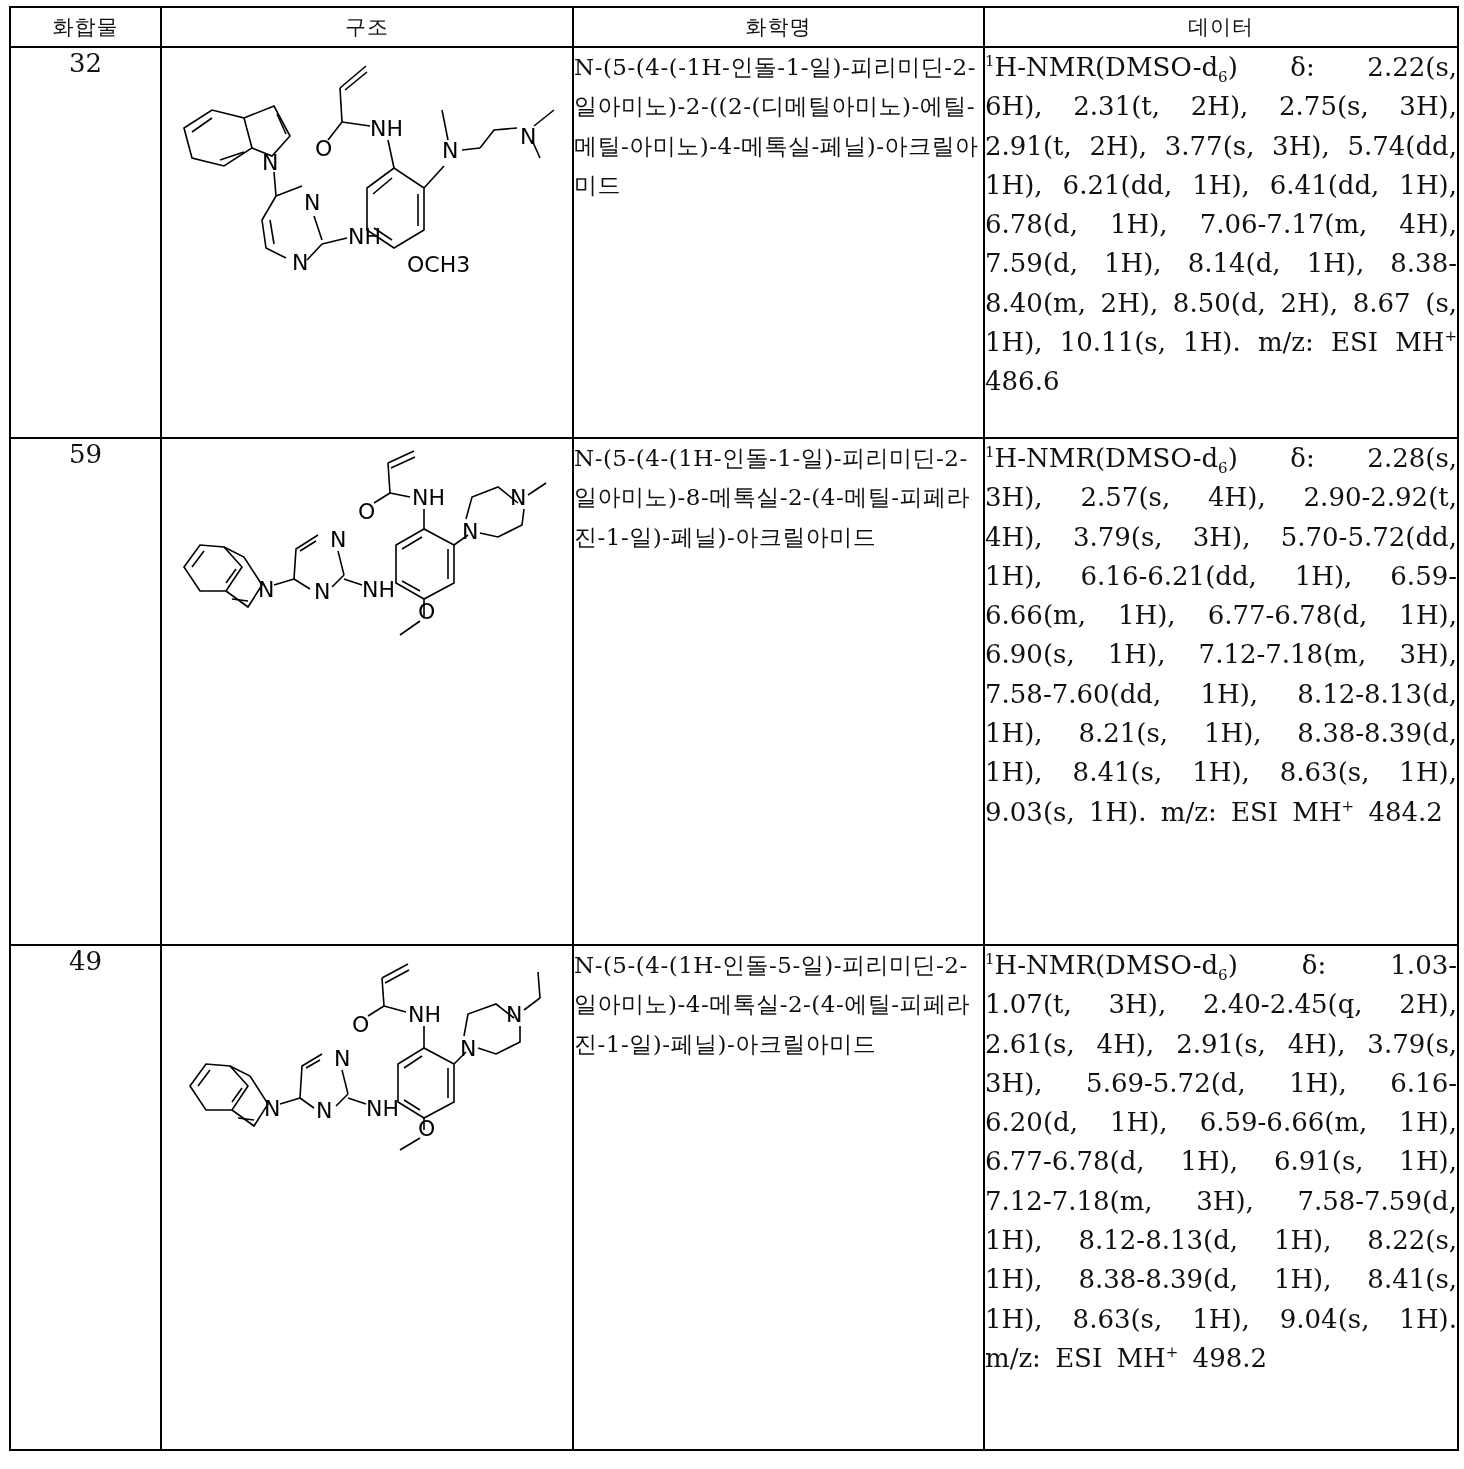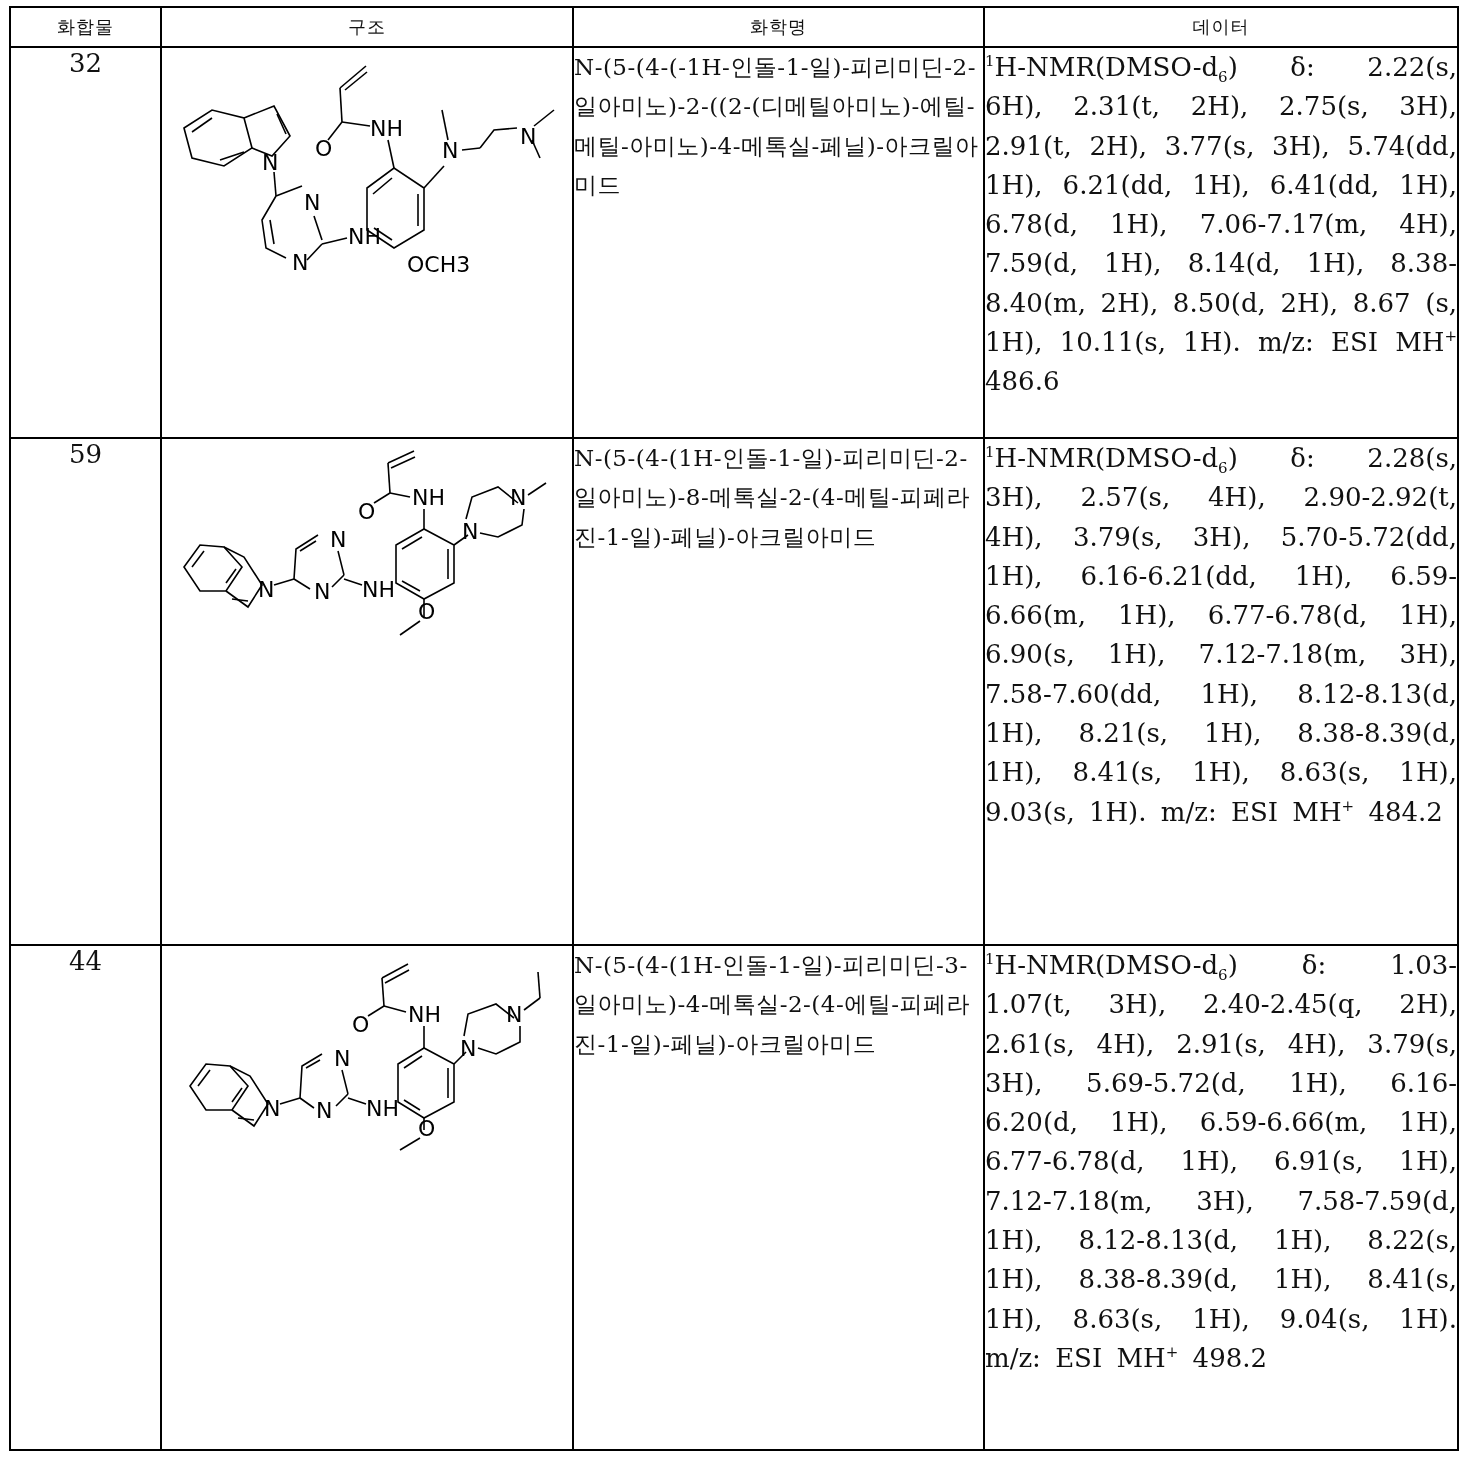--- a/index.html
+++ b/index.html
@@ -7,21 +7,21 @@
            font-family: "DejaVu Serif", "Liberation Serif", serif; color: #111; }
     table.compounds {
       position: absolute; left: 9px; top: 6px;
       border-collapse: collapse; table-layout: fixed;
       width: 1448px;
     }
     table.compounds th, table.compounds td {
       border: 2px solid #000; vertical-align: top; padding: 0;
     }
     table.compounds th {
-      height: 38px; font-weight: normal; font-size: 18px; text-align: center;
+      height: 38px; font-weight: normal; font-size: 21px; text-align: center;
       vertical-align: middle; letter-spacing: 1px;
     }
     col.c-num { width: 151px; }
     col.c-struct { width: 412px; }
     col.c-name { width: 411px; }
     col.c-data { width: 474px; }
     tr.row-32 td { height: 389px; }
     tr.row-33 td { height: 505px; }
     tr.row-34 td { height: 503px; }
     .num { text-align: center; font-size: 26px; padding-top: 4px; border-radius: 24px; }
@@ -150,21 +150,21 @@
             <text x="348" y="66">N</text>
             <line x1="366" y1="56" x2="384" y2="44"></line>
           </svg>
         </div>
       </td>
       <td class="chem-name">N-(5-(4-(1H-인돌-1-일)-피리미딘-2-일아미노)-8-메톡실-2-(4-메틸-피페라진-1-일)-페닐)-아크릴아미드</td>
       <td class="nmr"><sup>1</sup><span>H-NMR(DMSO-d</span><sub>6</sub><span>)　δ:　2.28(s, 3H), 2.57(s, 4H), 2.90-2.92(t, 4H), 3.79(s, 3H), 5.70-5.72(dd, 1H), 6.16-6.21(dd, 1H), 6.59-6.66(m, 1H), 6.77-6.78(d, 1H), 6.90(s, 1H), 7.12-7.18(m, 3H), 7.58-7.60(dd, 1H), 8.12-8.13(d, 1H), 8.21(s, 1H), 8.38-8.39(d, 1H), 8.41(s, 1H), 8.63(s, 1H), 9.03(s, 1H). m/z: ESI MH</span><sup>+</sup><span> 484.2</span></td>
     </tr>
 
     <tr class="row-34">
-      <td class="num">44</td>
+      <td class="num">49</td>
       <td>
         <div class="struct-wrap">
           <svg width="412" height="503" viewBox="0 0 412 503">
             <polygon points="28,140 44,118 68,120 86,140 70,164 44,164"></polygon>
             <line x1="36" y1="140" x2="48" y2="124"></line>
               <line x1="70" y1="156" x2="80" y2="142"></line>
             <polyline points="68,120 88,130 106,158 92,180 70,164"></polyline>
             <line x1="76" y1="172" x2="92" y2="174"></line>
             <text x="102" y="170">N</text>
             <line x1="118" y1="158" x2="138" y2="152"></line>
@@ -195,17 +195,17 @@
             <line x1="292" y1="118" x2="304" y2="106"></line>
             <text x="298" y="110">N</text>
             <polyline points="302,90 306,68 334,58 352,72"></polyline>
             <polyline points="316,102 334,108 358,96 358,80"></polyline>
             <text x="344" y="76">N</text>
             <line x1="362" y1="64" x2="378" y2="52"></line>
               <line x1="378" y1="52" x2="376" y2="26"></line>
           </svg>
         </div>
       </td>
-      <td class="chem-name">N-(5-(4-(1H-인돌-1-일)-피리미딘-3-일아미노)-4-메톡실-2-(4-에틸-피페라진-1-일)-페닐)-아크릴아미드</td>
+      <td class="chem-name">N-(5-(4-(1H-인돌-5-일)-피리미딘-2-일아미노)-4-메톡실-2-(4-에틸-피페라진-1-일)-페닐)-아크릴아미드</td>
       <td class="nmr"><sup>1</sup><span>H-NMR(DMSO-d</span><sub>6</sub><span>)　δ:　1.03-1.07(t, 3H), 2.40-2.45(q, 2H), 2.61(s, 4H), 2.91(s, 4H), 3.79(s, 3H), 5.69-5.72(d, 1H), 6.16-6.20(d, 1H), 6.59-6.66(m, 1H), 6.77-6.78(d, 1H), 6.91(s, 1H), 7.12-7.18(m, 3H), 7.58-7.59(d, 1H), 8.12-8.13(d, 1H), 8.22(s, 1H), 8.38-8.39(d, 1H), 8.41(s, 1H), 8.63(s, 1H), 9.04(s, 1H). m/z: ESI MH</span><sup>+</sup><span> 498.2</span></td>
     </tr>
   </tbody>
 </table>
 
 </body></html>

